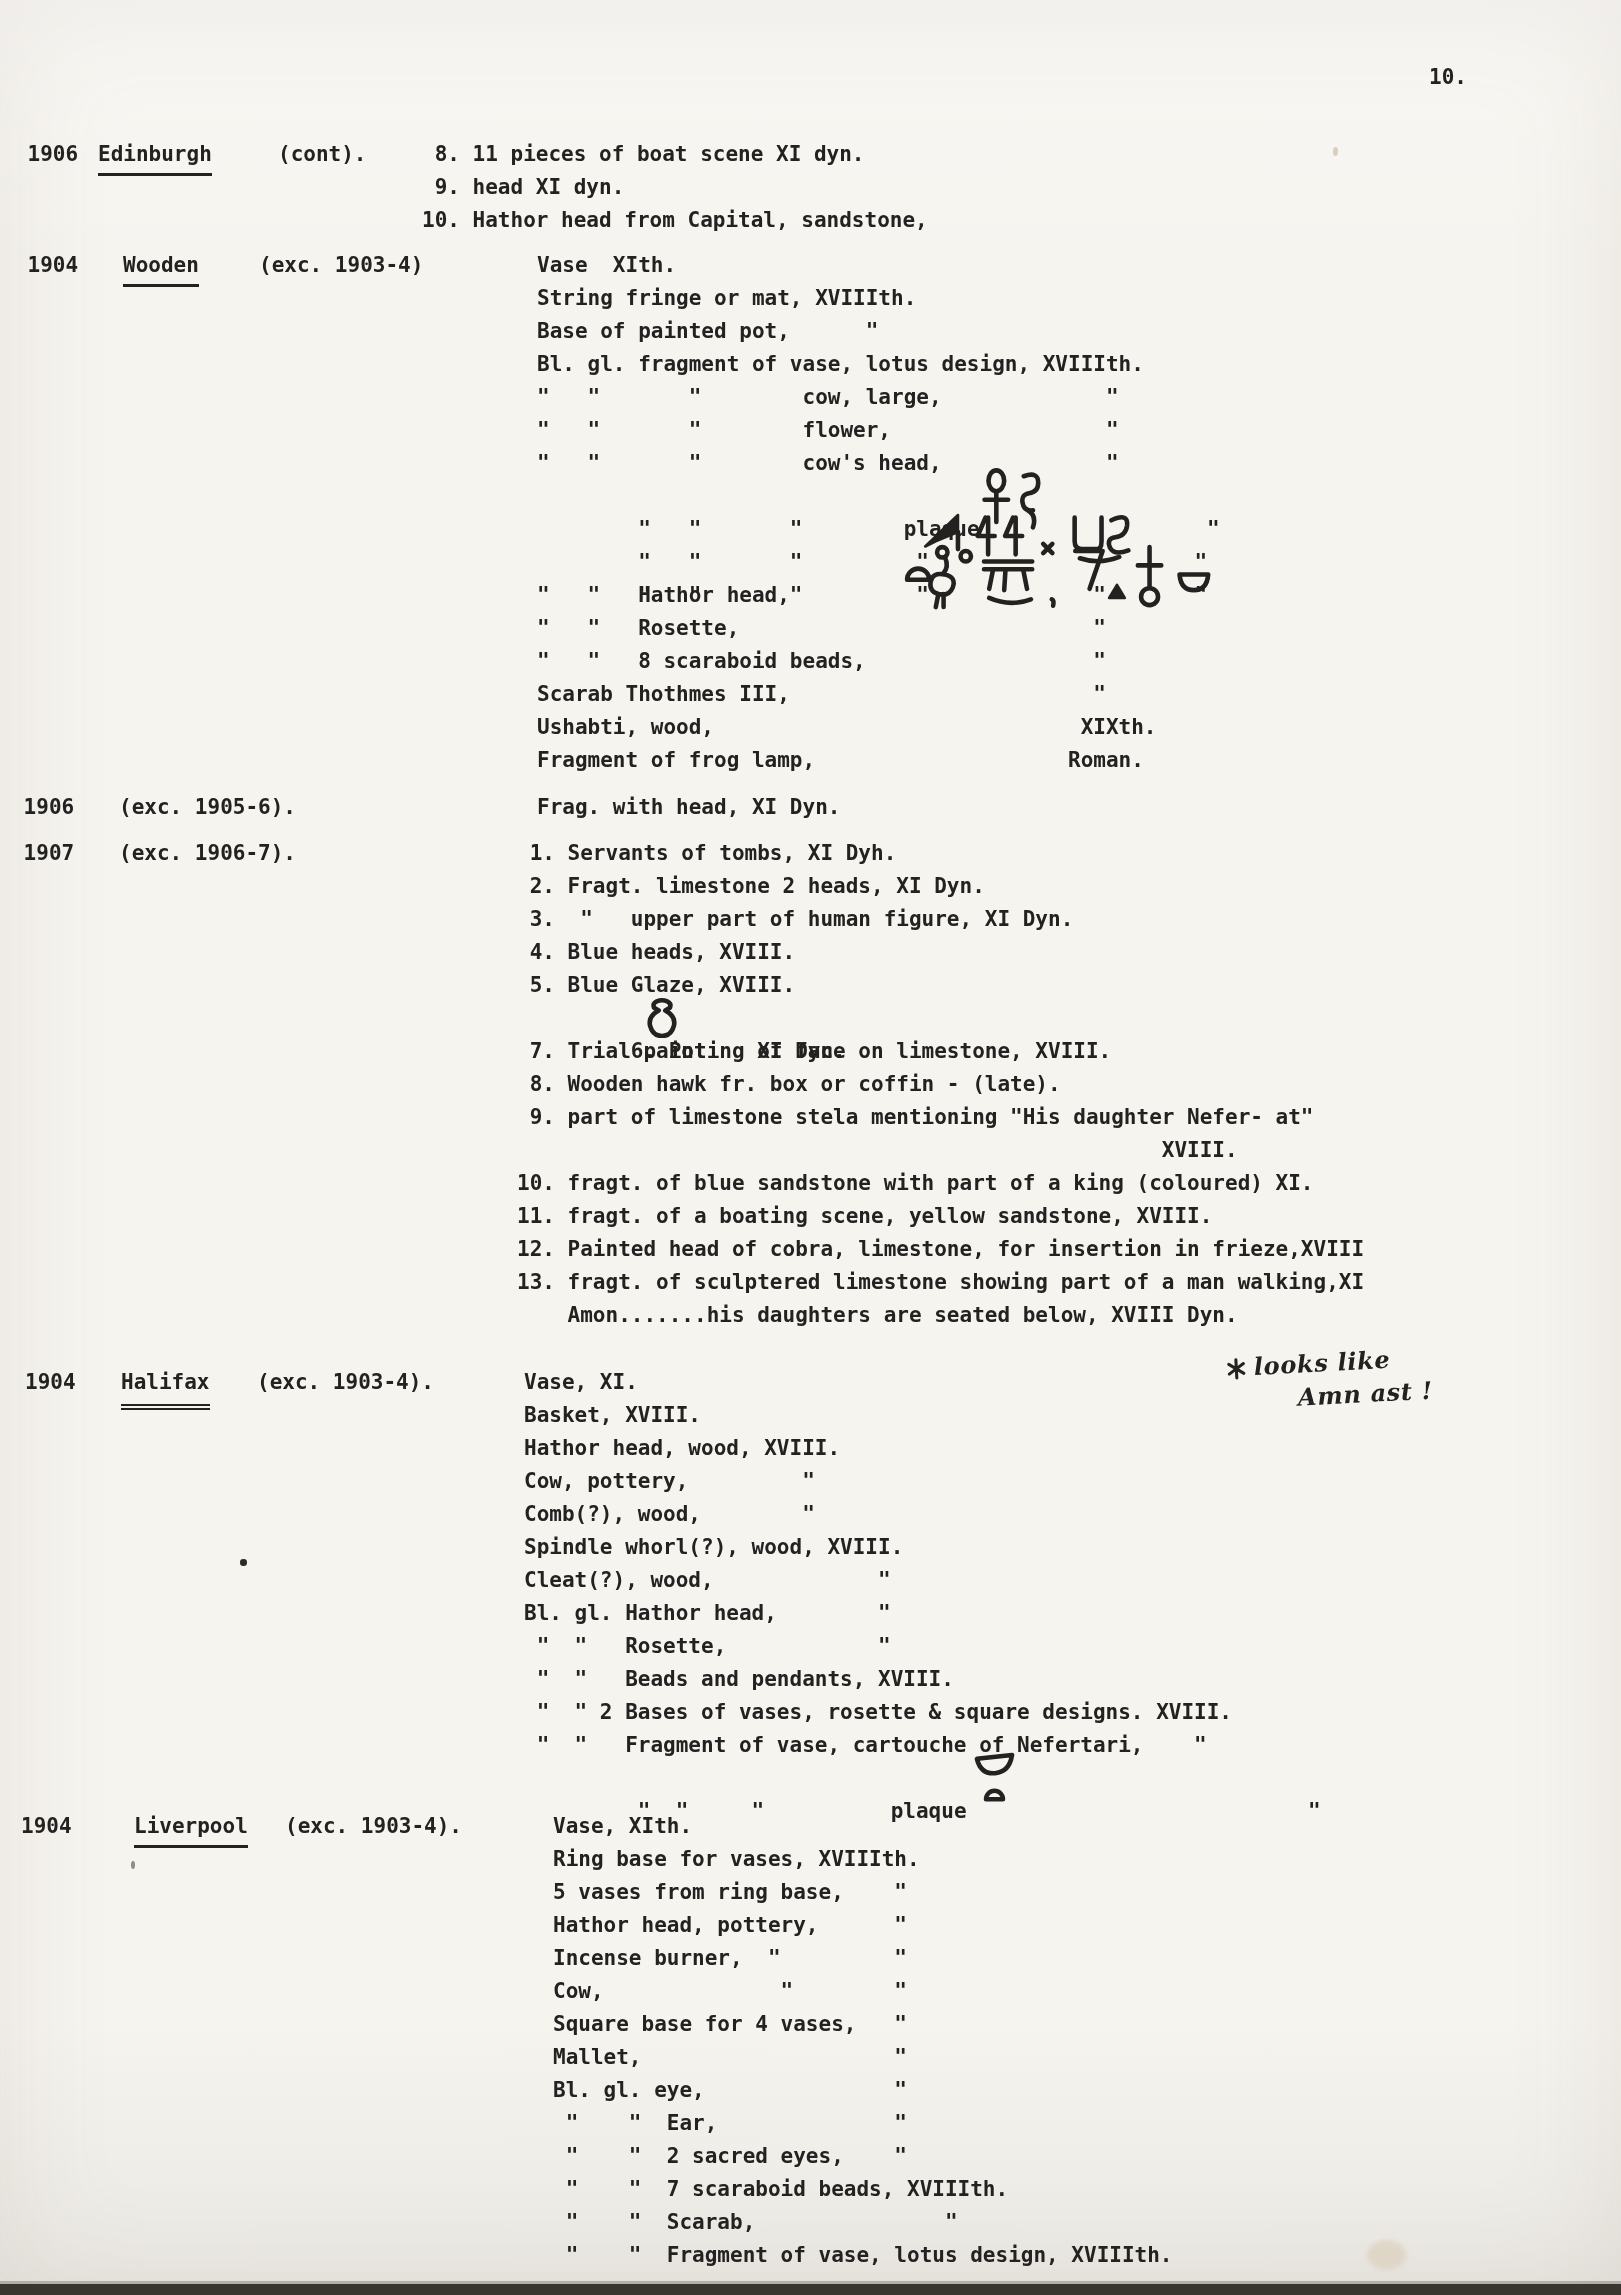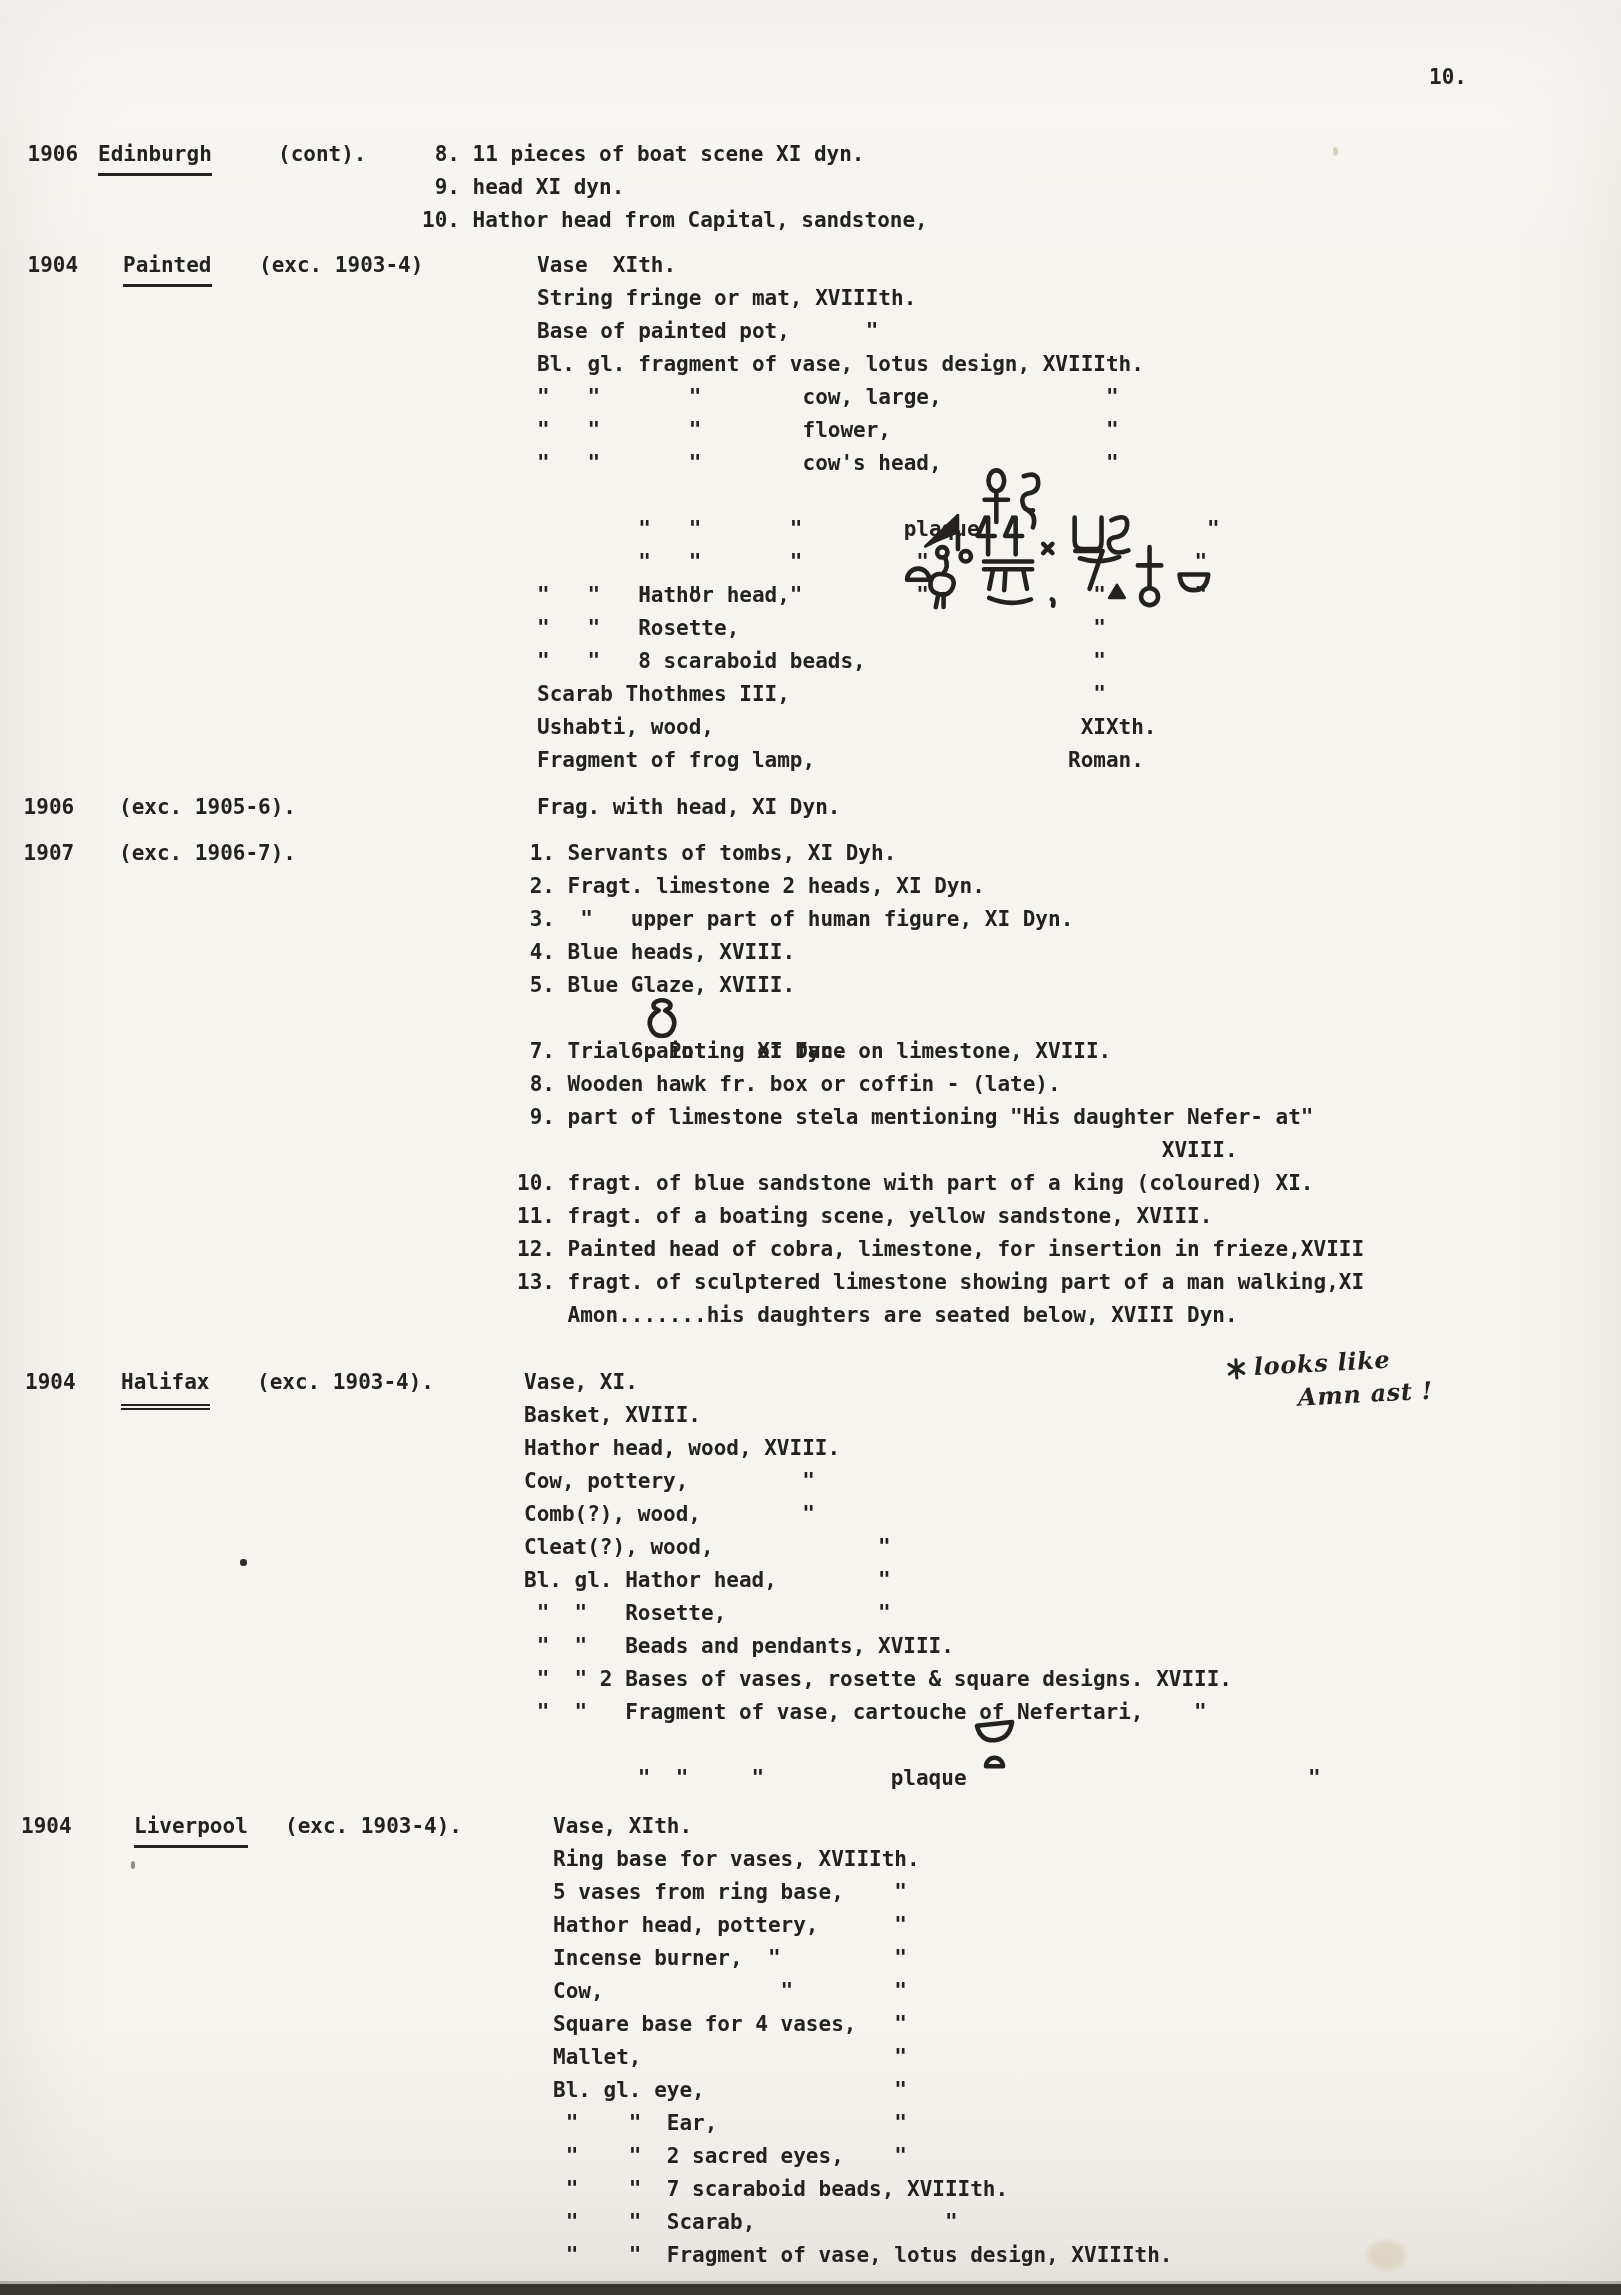--- a/index.html
+++ b/index.html
@@ -43,21 +43,21 @@
     <span class="note" style="left:278px">(cont).</span>
     <div class="content" style="left:422px">
       <div class="line"> 8. 11 pieces of boat scene XI dyn.</div>
       <div class="line"> 9. head XI dyn.</div>
       <div class="line">10. Hathor head from Capital, sandstone,</div>
     </div>
   </div>
 
   <div class="section tw" style="top:249px">
     <span class="year" style="left:27.5px">1904</span>
-    <span class="place u" style="left:123px">Painted</span>
+    <span class="place u" style="left:123px">Wooden</span>
     <span class="note" style="left:259px">(exc. 1903-4)</span>
     <div class="content" style="left:537px">
       <div class="line">Vase  XIth.</div>
       <div class="line">String fringe or mat, XVIIIth.</div>
       <div class="line">Base of painted pot,      "</div>
       <div class="line">Bl. gl. fragment of vase, lotus design, XVIIIth.</div>
       <div class="line">"   "       "        cow, large,             "</div>
       <div class="line">"   "       "        flower,                 "</div>
       <div class="line">"   "       "        cow's head,             "</div>
       <div class="line">
@@ -156,20 +156,21 @@
   <div class="section tw" style="top:1366px">
     <span class="year" style="left:25px">1904</span>
     <span class="place uu" style="left:121px">Halifax</span>
     <span class="note" style="left:257px">(exc. 1903-4).</span>
     <div class="content" style="left:524px">
       <div class="line">Vase, XI.</div>
       <div class="line">Basket, XVIII.</div>
       <div class="line">Hathor head, wood, XVIII.</div>
       <div class="line">Cow, pottery,         "</div>
       <div class="line">Comb(?), wood,        "</div>
+      <div class="line">Spindle whorl(?), wood, XVIII.</div>
       <div class="line">Cleat(?), wood,             "</div>
       <div class="line">Bl. gl. Hathor head,        "</div>
       <div class="line"> "  "   Rosette,            "</div>
       <div class="line"> "  "   Beads and pendants, XVIII.</div>
       <div class="line"> "  " 2 Bases of vases, rosette &amp; square designs. XVIII.</div>
       <div class="line"> "  "   Fragment of vase, cartouche of Nefertari,    "</div>
       <div class="line">
         <span> "  "     "          plaque                           "</span>
         <svg class="glyph" style="left:449px;top:-10.5px" width="43" height="58" viewBox="0 0 66 88">
           <path d="M6 10 L60 4 q-4 26 -26 28 q-22 2 -28 -22 Z"></path>

